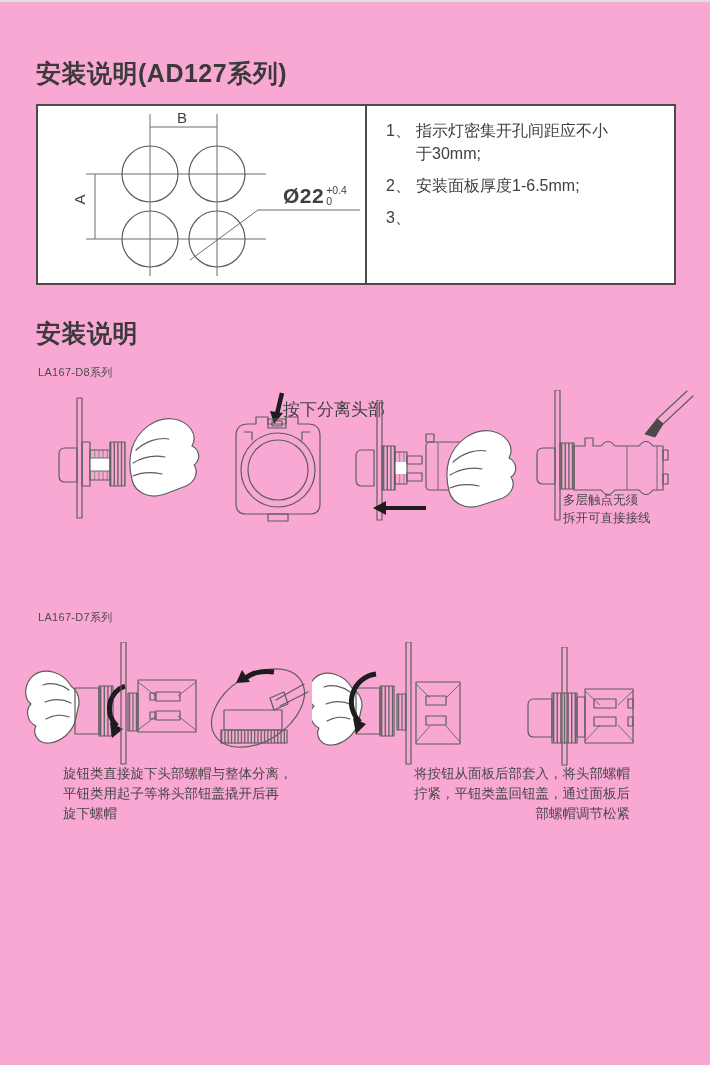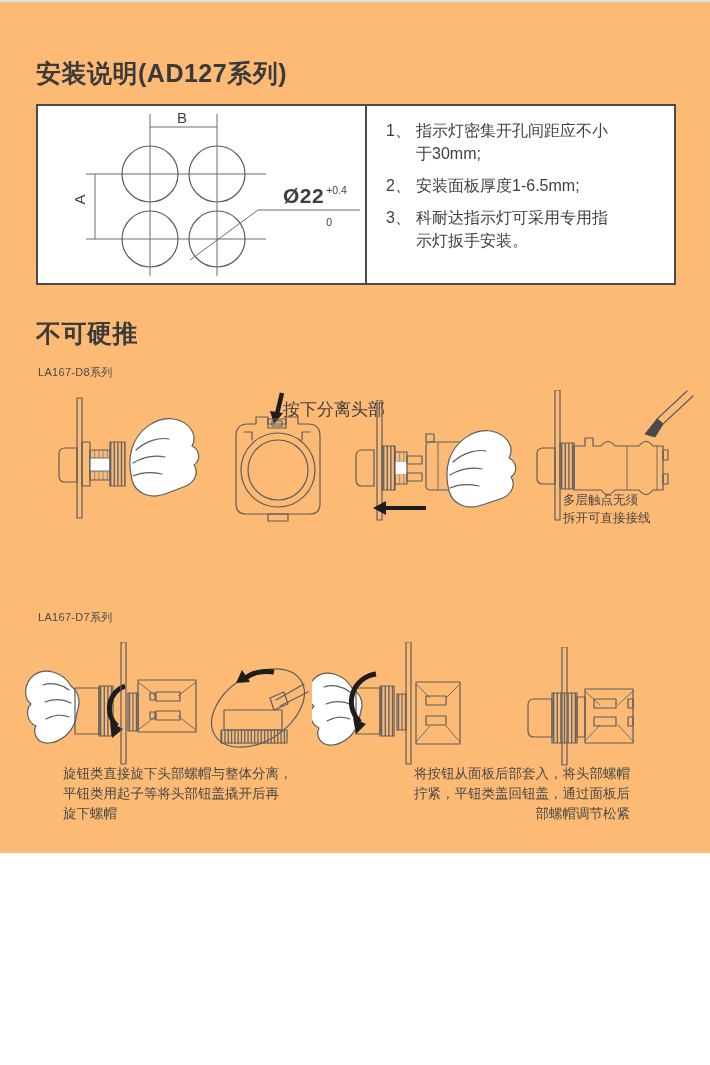--- a/index.html
+++ b/index.html
@@ -1,38 +1,38 @@
 <!DOCTYPE html>
 <html><head>
 <meta charset="utf-8">
 <style>
   html,body{margin:0;padding:0;background:#fff;}
   .page{
-    position:relative;width:710px;height:853px;background:#fdba74;overflow:hidden;
+    position:relative;width:710px;height:1065px;background:#f9a8d4;overflow:hidden;
     font-family:"Liberation Sans","DejaVu Sans",sans-serif;color:#3e3e3e;
     border-top:2px solid #e0e0e0;box-sizing:border-box;
   }
   .abs{position:absolute;}
   .h1{font-size:25px;font-weight:700;letter-spacing:.5px;color:#3a3a3a;}
   .series-label{font-size:11px;color:#4a4a4a;letter-spacing:.3px;}
   .caption{font-size:13.5px;line-height:20px;color:#474747;white-space:pre-line;}
   .smallnote{font-size:12.5px;line-height:18px;color:#474747;white-space:pre-line;}
   .spec-box{
     left:36px;top:102px;width:640px;height:181px;
     border:2px solid #4b4b4b;box-sizing:border-box;background:#fff;
   }
   .spec-divider{position:absolute;left:327px;top:0;width:2px;height:100%;background:#4b4b4b;}
   .notes{position:absolute;left:348px;top:13px;width:300px;}
   .note-row{display:flex;margin-bottom:9px;font-size:16px;line-height:23px;color:#3f3f3f;}
   .note-num{width:30px;flex:0 0 30px;}
   .note-text{white-space:pre-line;}
   .dim-label{font-size:15px;color:#3f3f3f;}
   .dia-wrap{display:flex;align-items:flex-start;color:#3f3f3f;}
   .dia-main{font-size:21px;font-weight:600;letter-spacing:.5px;}
-  .dia-tol{display:flex;flex-direction:column;font-size:10.5px;line-height:11px;margin-left:2px;margin-top:1px;gap:21px;}
+  .dia-tol{display:flex;flex-direction:column;font-size:10.5px;line-height:11px;margin-left:2px;margin-top:1px;}
   
   .ln{fill:none;stroke:#5d5d5d;stroke-width:1.2;stroke-linecap:round;stroke-linejoin:round;}
   .lnthin{fill:none;stroke:#6d6d6d;stroke-width:1;}
   .hand{fill:#ffffff;stroke:#5d5d5d;stroke-width:1.2;stroke-linejoin:round;}
   .blk{fill:#1d1d1d;stroke:none;}
 </style>
 </head>
 <body>
 
 <div class="page">
@@ -76,27 +76,25 @@
         <span class="note-num">1、</span>
         <span class="note-text">指示灯密集开孔间距应不小
 于30mm;</span>
       </div>
       <div class="note-row">
         <span class="note-num">2、</span>
         <span class="note-text">安装面板厚度1-6.5mm;</span>
       </div>
       <div class="note-row">
         <span class="note-num">3、</span>
-        <span class="note-text">科耐达指示灯可采用专用指
-示灯扳手安装。</span>
       </div>
     </div>
   </div>
 
-  <div class="abs h1" style="left:36px;top:315px;">不可硬推</div>
+  <div class="abs h1" style="left:36px;top:315px;">安装说明</div>
 
   <div class="abs series-label" style="left:38px;top:363px;">LA167-D8系列</div>
 
   <svg class="abs" style="left:35px;top:390px;" width="180" height="135" viewBox="0 0 180 135">
     <g>
         <rect class="ln" x="42" y="6" width="5" height="120"></rect>
       </g>
     <g>
       <path class="ln" d="M30,56 L42,56 L42,90 L30,90 Q24,90 24,84 L24,62 Q24,56 30,56 Z"></path>
       <rect class="ln" x="47" y="50" width="8" height="44"></rect>

